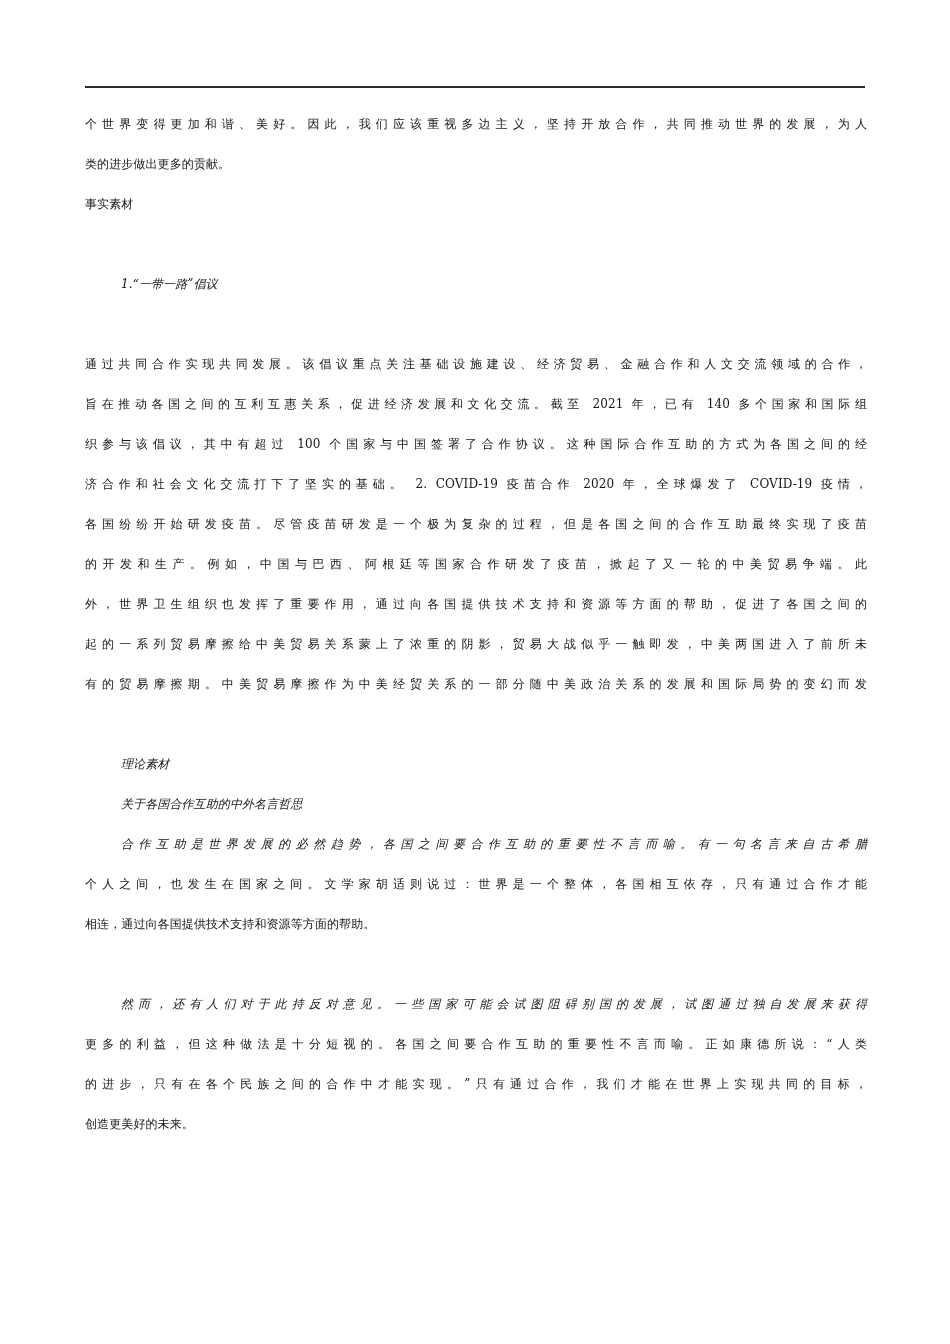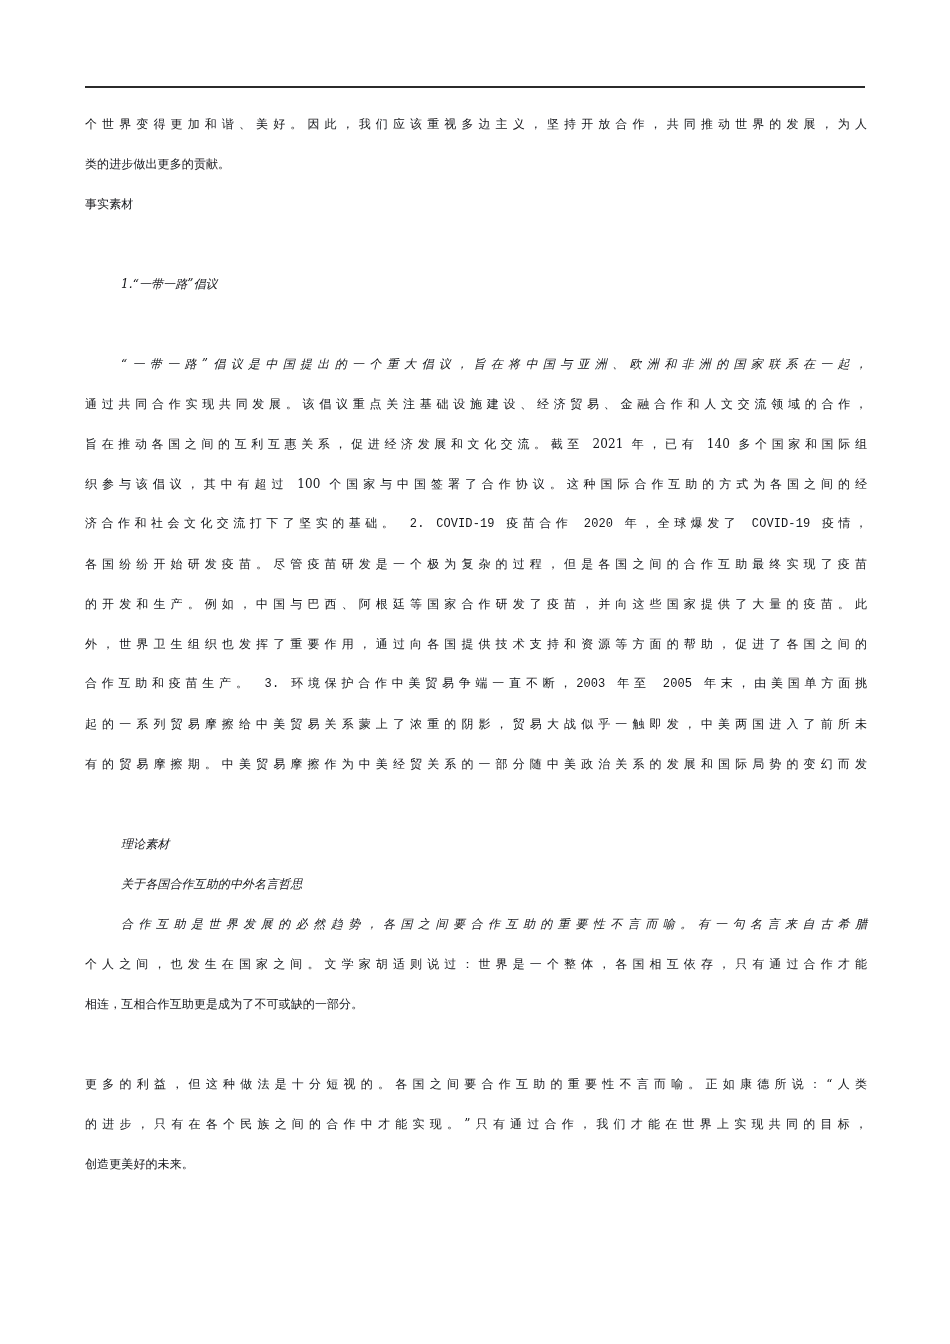--- a/index.html
+++ b/index.html
@@ -56,21 +56,20 @@
   }
   .spacer {
     height: 40px;
   }
   .ind2 {
     padding-left: 36px;
     font-style: italic;
   }
   .nowrap {
     white-space: pre;
-    font-family: Liberation Mono, monospace;
   }
 </style>
 </head>
 <body>
 
 <div class="page">
 
   <div class="header-rule"></div>
 
   <div class="content">
@@ -86,51 +85,50 @@
 
     <div class="spacer"></div>
 
     <div>
       <div class="line ind2">1.“一带一路”倡议</div>
     </div>
 
     <div class="spacer"></div>
 
     <div>
-      <div class="line j ind2">“一带一路”倡议是中国提出的一个重大倡议，旨在将中国与亚洲、欧洲和非洲的国家联系在一起，</div>
       <div class="line j">通过共同合作实现共同发展。该倡议重点关注基础设施建设、经济贸易、金融合作和人文交流领域的合作，</div>
       <div class="line j">旨在推动各国之间的互利互惠关系，促进经济发展和文化交流。截至 2021 年，已有 140 多个国家和国际组</div>
       <div class="line j">织参与该倡议，其中有超过 100 个国家与中国签署了合作协议。这种国际合作互助的方式为各国之间的经</div>
       <div class="line j nowrap">济合作和社会文化交流打下了坚实的基础。    2. COVID-19 疫苗合作 2020 年，全球爆发了 COVID-19 疫情，</div>
       <div class="line j">各国纷纷开始研发疫苗。尽管疫苗研发是一个极为复杂的过程，但是各国之间的合作互助最终实现了疫苗</div>
-      <div class="line j">的开发和生产。例如，中国与巴西、阿根廷等国家合作研发了疫苗，并向这些国家提供了大量的疫苗。此</div>
+      <div class="line j">的开发和生产。例如，中国与巴西、阿根廷等国家合作研发了疫苗，掀起了又一轮的中美贸易争端。此</div>
       <div class="line j">外，世界卫生组织也发挥了重要作用，通过向各国提供技术支持和资源等方面的帮助，促进了各国之间的</div>
-      <div class="line j nowrap">合作互助和疫苗生产。    3. 环境保护合作中美贸易争端一直不断，2003 年至 2005 年末，由美国单方面挑</div>
       <div class="line j">起的一系列贸易摩擦给中美贸易关系蒙上了浓重的阴影，贸易大战似乎一触即发，中美两国进入了前所未</div>
       <div class="line j">有的贸易摩擦期。中美贸易摩擦作为中美经贸关系的一部分随中美政治关系的发展和国际局势的变幻而发</div>
     </div>
 
     <div class="spacer"></div>
 
     <div>
       <div class="line ind2">理论素材</div>
     </div>
 
     <div>
       <div class="line ind2">关于各国合作互助的中外名言哲思</div>
     </div>
 
     <div>
       <div class="line j ind2">合作互助是世界发展的必然趋势，各国之间要合作互助的重要性不言而喻。有一句名言来自古希腊</div>
       <div class="line j">个人之间，也发生在国家之间。文学家胡适则说过：世界是一个整体，各国相互依存，只有通过合作才能</div>
-      <div class="line j last">相连，互相合作互助更是成为了不可或缺的一部分。</div>
+      <div class="line j last">相连，通过向各国提供技术支持和资源等方面的帮助。</div>
     </div>
 
     <div class="spacer"></div>
 
     <div>
+      <div class="line j ind2">然而，还有人们对于此持反对意见。一些国家可能会试图阻碍别国的发展，试图通过独自发展来获得</div>
       <div class="line j">更多的利益，但这种做法是十分短视的。各国之间要合作互助的重要性不言而喻。正如康德所说：“人类</div>
       <div class="line j">的进步，只有在各个民族之间的合作中才能实现。”只有通过合作，我们才能在世界上实现共同的目标，</div>
       <div class="line j last">创造更美好的未来。</div>
     </div>
 
   </div>
 </div>
 
 </body></html>

